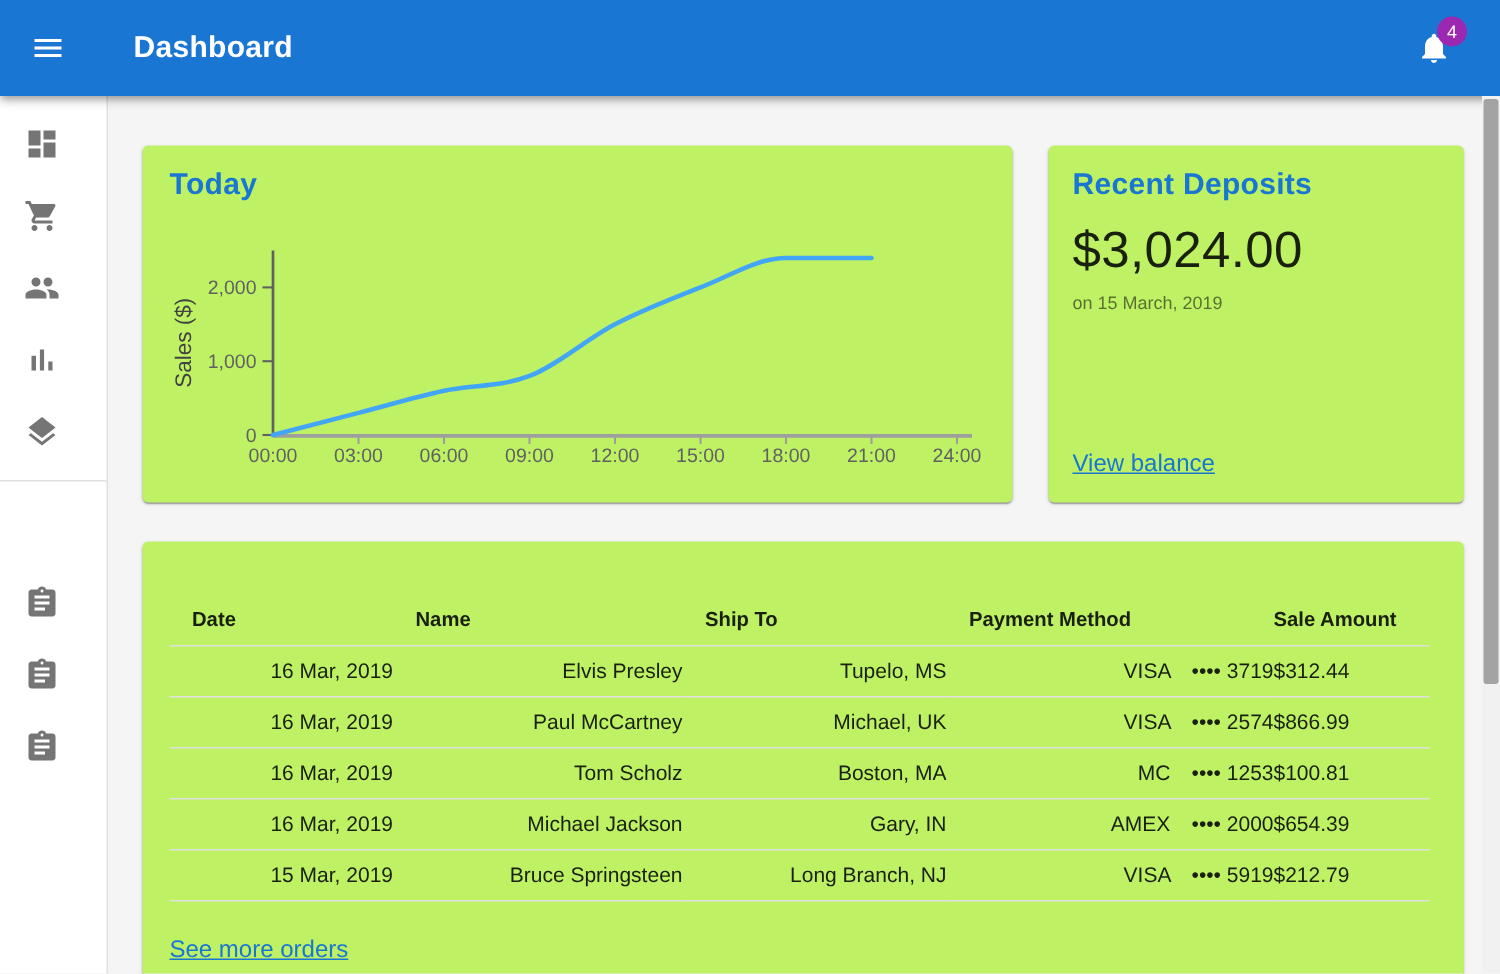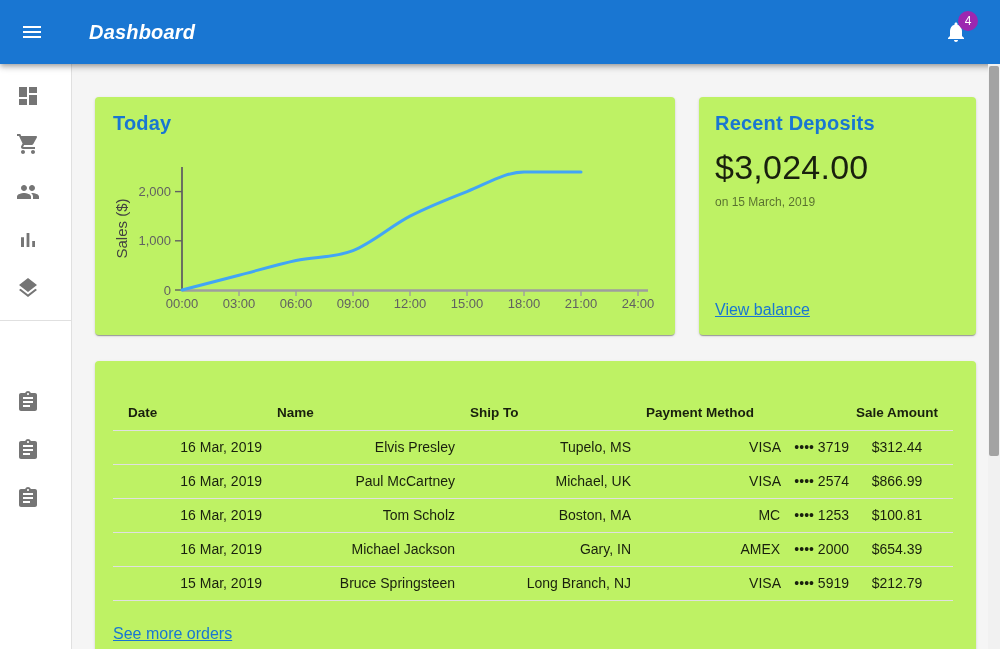--- a/index.html
+++ b/index.html
@@ -15,21 +15,21 @@
   }
   
   .appbar{
     position:absolute;top:0;left:0;width:1000px;height:64px;background:var(--appbar);
     display:flex;align-items:center;z-index:30;
     box-shadow:0 2px 4px -1px rgba(0,0,0,.2),0 4px 5px 0 rgba(0,0,0,.14),0 1px 10px 0 rgba(0,0,0,.12);
   }
   .icon-btn{background:none;border:none;padding:0;cursor:pointer;line-height:0}
   .menu-btn{margin-left:20px;width:24px;height:24px;color:#fff}
   .appbar-title{
-    margin:0 0 0 45px;font-size:20px;font-weight:700;color:#fff;letter-spacing:.2px;flex:1;font-style:italic;
+    margin:0 0 0 45px;font-size:20px;font-weight:700;color:#fff;letter-spacing:.2px;flex:1;
   }
   .bell-btn{position:absolute;right:32px;top:20px;width:24px;height:24px;color:#fff}
   .badge{
     position:absolute;top:-9px;right:-10px;min-width:20px;height:20px;border-radius:10px;
     background:var(--badge);color:#fff;font-size:12px;font-weight:400;
     display:flex;align-items:center;justify-content:center;padding:0 4px;
   }
   svg.mi{width:24px;height:24px;fill:currentColor;display:block}
   
   .sidebar{
@@ -60,21 +60,21 @@
   table.orders{border-collapse:collapse;table-layout:fixed;width:840px;margin-top:18px}
   table.orders th{
     font-size:13.5px;font-weight:700;color:var(--text);text-align:left;
     padding:9px 0 9px 15px;border-bottom:1px solid var(--divider);line-height:17px;
   }
   table.orders td{
     font-size:14px;color:var(--text);text-align:right;
     padding:8px 0 8px 15px;border-bottom:1px solid var(--divider);line-height:17px;
     white-space:nowrap;overflow:hidden;
   }
-  table.orders th.num,table.orders td.num{text-align:center;padding-left:0;padding-right:8px}
+  table.orders th.num,table.orders td.num{text-align:left;padding-left:0;padding-right:8px}
   .orders-link-wrap{margin-top:24px}
   
   .vscrollbar{position:absolute;top:64px;right:0;width:12px;height:585px;background:#f1f1f1;z-index:40}
   .vscroll-thumb{position:absolute;top:2px;left:1px;width:10px;height:390px;background:#a3a3a3;border-radius:2px}
 </style>
 </head>
 <body>
 
 <header class="appbar">
   <button class="icon-btn menu-btn">

